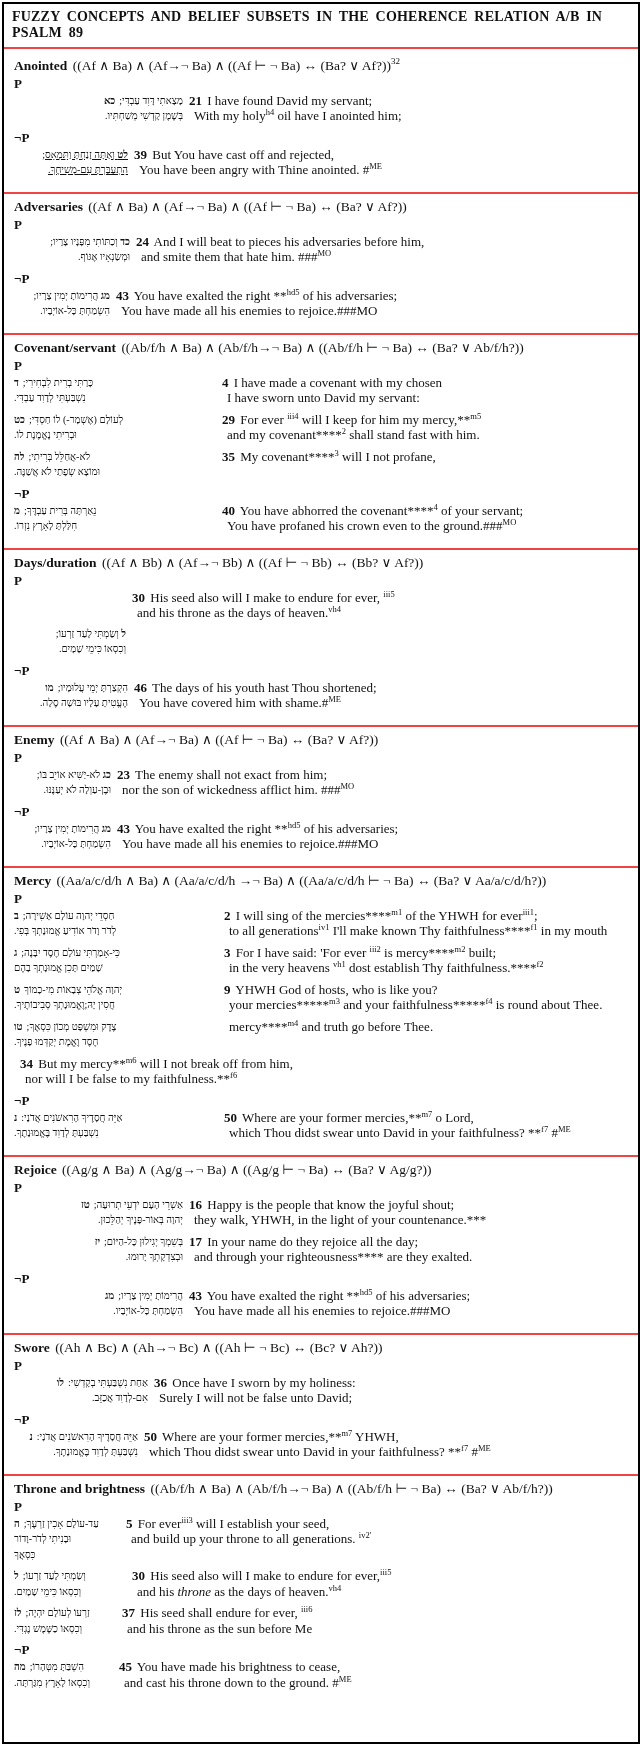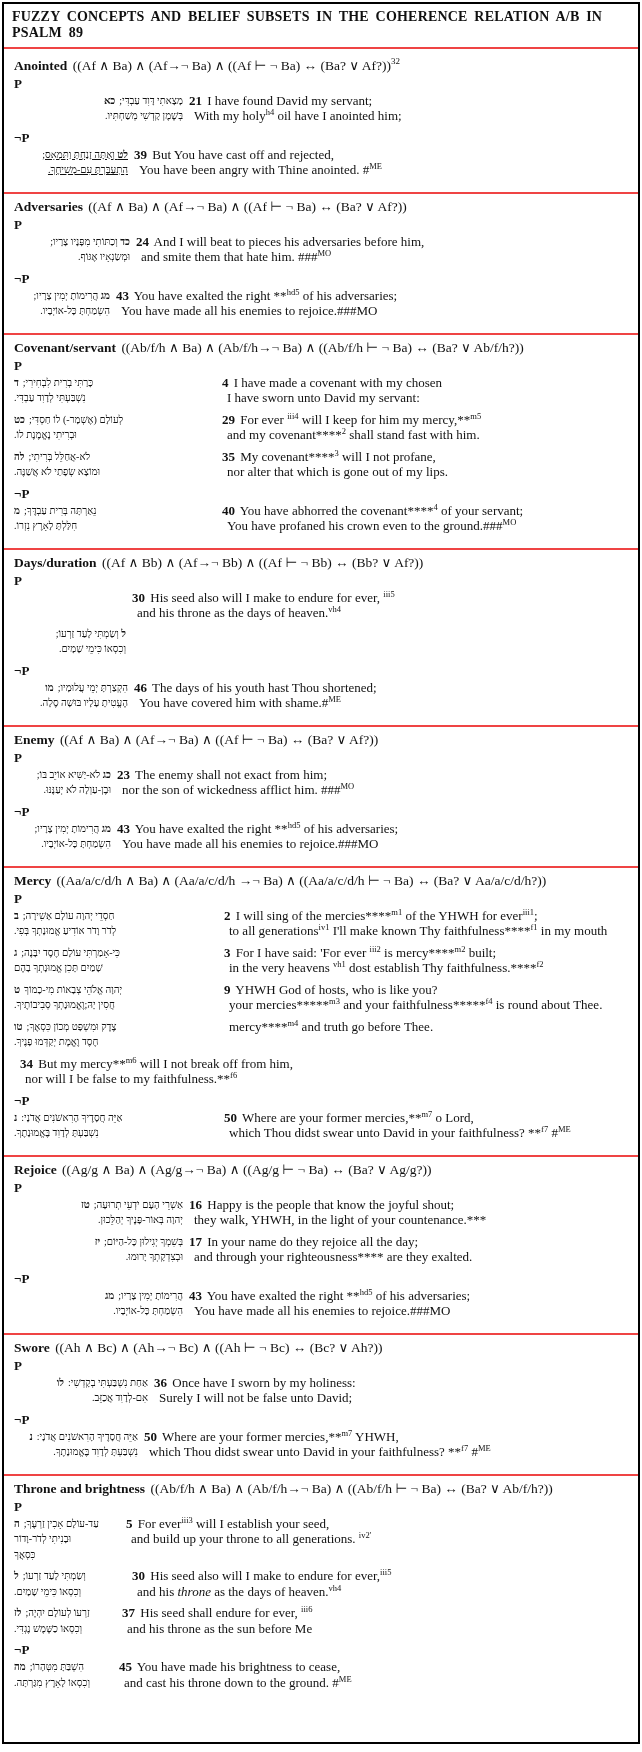--- a/index.html
+++ b/index.html
@@ -135,21 +135,20 @@
             <div class="hline">
               <b class="hnum">לה</b>
               <span class="ht">לֹא-אֲחַלֵּל בְּרִיתִי;</span>
             </div>
             <div class="hline">
               <span class="ht">וּמוֹצָא שְׂפָתַי לֹא אֲשַׁנֶּה.</span>
             </div>
           </div>
           <div class="eng">
             <div class="eline"><b>35</b> My covenant****<sup>3</sup> will I not profane,</div>
-            <div class="eline"><span class="cont">nor alter that which is gone out of my lips.</span></div>
           </div>
         </div>
         <div class="plabel">¬P</div>
         <div class="verse">
           <div class="heb al" style="width: 202px;">
             <div class="hline">
               <b class="hnum">מ</b>
               <span class="ht">נֵאַרְתָּה בְּרִית עַבְדֶּךָ;</span>
             </div>
             <div class="hline">

